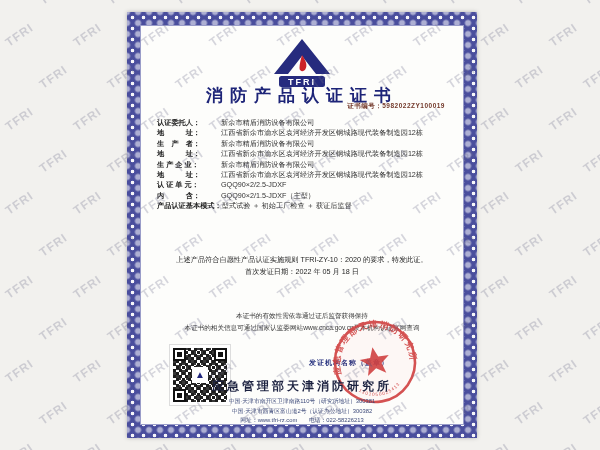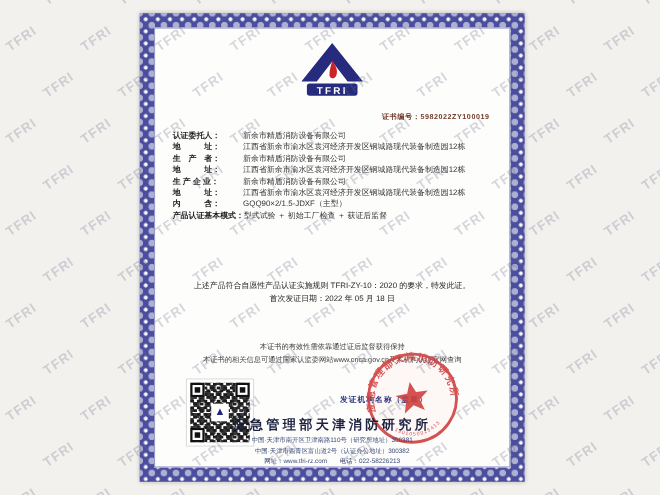--- a/index.html
+++ b/index.html
@@ -182,30 +182,32 @@
 
       <div class="logo">
         <svg width="62" height="50" viewBox="0 0 62 50">
           <path d="M31 1 L59 36 L45 36 L31 18 L17 36 L3 36 Z" fill="#262b7e"></path>
           <path d="M31 17 C35 23 36.5 27 34.5 31 C33 34 28.5 34 28.5 30 C28.5 26.5 29.5 22.5 31 17 Z" fill="#cc2229"></path>
           <rect x="8" y="38" width="46" height="11" rx="2.5" fill="#262b7e"></rect>
           <text x="31" y="47" text-anchor="middle" fill="#ffffff" font-size="9" font-weight="bold" font-family="Liberation Sans, DejaVu Sans, sans-serif" letter-spacing="2">TFRI</text>
         </svg>
       </div>
 
+      <div class="title">消防产品认证证书</div>
 
       <div class="certno">证书编号：5982022ZY100019</div>
 
       <div class="fields">
         <div><span class="lbl">认证委托人：</span><span class="val">新余市精盾消防设备有限公司</span></div>
         <div><span class="lbl">地　　　址：</span><span class="val">江西省新余市渝水区袁河经济开发区钢城路现代装备制造园12栋</span></div>
         <div><span class="lbl">生　产　者：</span><span class="val">新余市精盾消防设备有限公司</span></div>
         <div><span class="lbl">地　　　址：</span><span class="val">江西省新余市渝水区袁河经济开发区钢城路现代装备制造园12栋</span></div>
         <div><span class="lbl">生 产 企 业：</span><span class="val">新余市精盾消防设备有限公司</span></div>
         <div><span class="lbl">地　　　址：</span><span class="val">江西省新余市渝水区袁河经济开发区钢城路现代装备制造园12栋</span></div>
+        <div><span class="lbl">认 证 单 元：</span><span class="val">GQQ90×2/2.5-JDXF</span></div>
         <div><span class="lbl">内　　　含：</span><span class="val">GQQ90×2/1.5-JDXF（主型）</span></div>
         <div><span class="lbl">产品认证基本模式：</span><span class="val">型式试验 ＋ 初始工厂检查 ＋ 获证后监督</span></div>
       </div>
 
       <div class="statement">
         <div>上述产品符合自愿性产品认证实施规则 TFRI-ZY-10：2020 的要求，特发此证。</div>
         <div>首次发证日期：2022 年 05 月 18 日</div>
       </div>
 
       <div class="notes">

